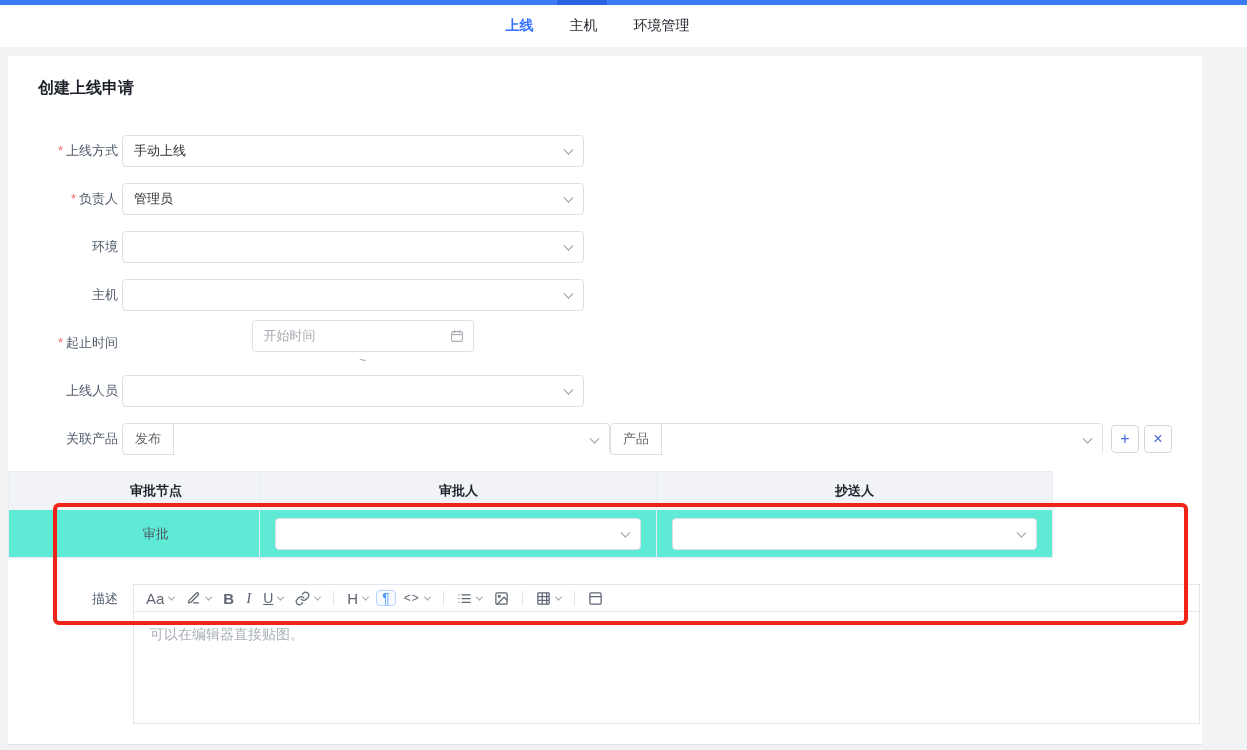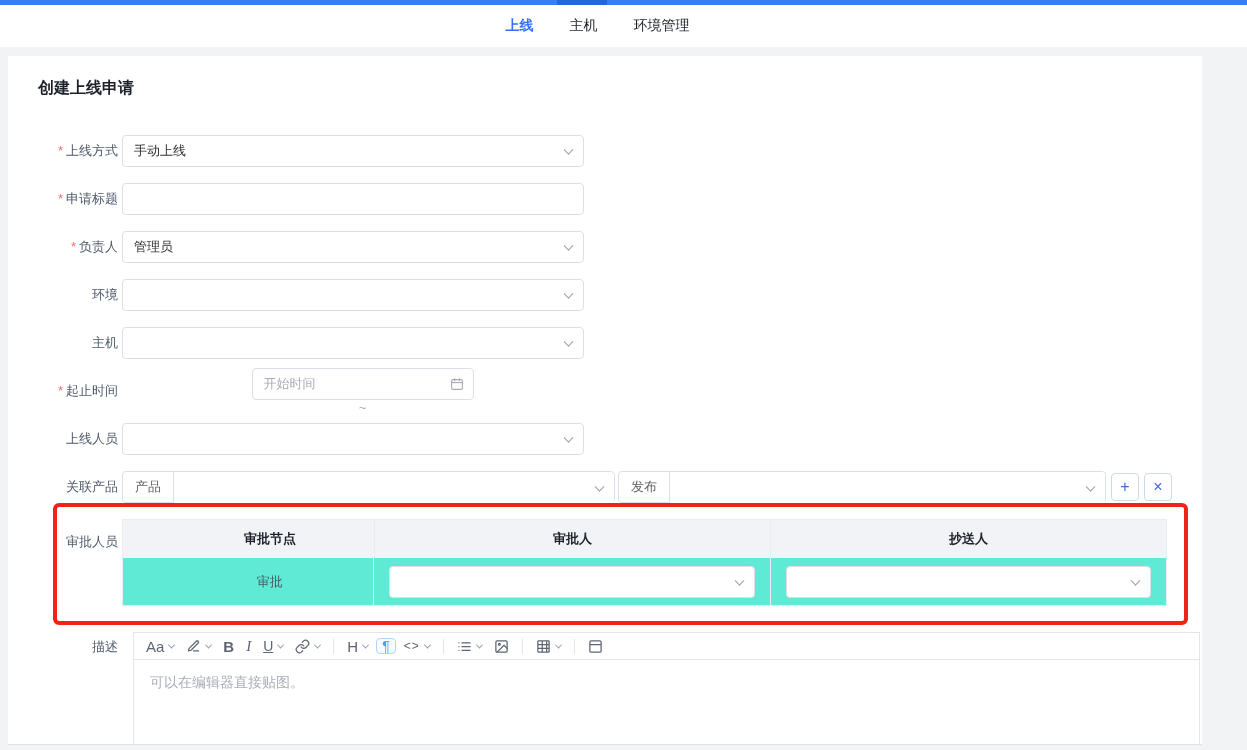--- a/index.html
+++ b/index.html
@@ -108,26 +108,20 @@
   <div class="card-title">创建上线申请</div>
 
   <div class="frow">
     <div class="flabel"><span class="star">*</span><span>上线方式</span></div>
     <div class="ctrl w-std">
       <span>手动上线</span>
       <span class="chev"></span>
     </div>
   </div>
 
-  <div class="frow">
-    <div class="flabel"><span class="star">*</span><span>申请标题</span></div>
-    <div class="ctrl w-std" style="cursor:text;">
-      <span></span>
-    </div>
-  </div>
 
   <div class="frow">
     <div class="flabel"><span class="star">*</span><span>负责人</span></div>
     <div class="ctrl w-std">
       <span>管理员</span>
       <span class="chev"></span>
     </div>
   </div>
 
   <div class="frow">
@@ -167,42 +161,41 @@
   <div class="frow">
     <div class="flabel"><span>上线人员</span></div>
     <div class="ctrl w-std">
       <span></span>
       <span class="chev"></span>
     </div>
   </div>
 
   <div class="frow">
     <div class="flabel"><span>关联产品</span></div>
+    <div class="grp grp2">
+      <div class="prefix">发布</div>
+      <div class="ctrl" style="border:none; flex:1;">
+        <span class="chev"></span>
+      </div>
+    </div>
     <div class="grp grp1">
       <div class="prefix">产品</div>
       <div class="ctrl" style="border:none; flex:1;">
         <span class="chev"></span>
       </div>
     </div>
-    <div class="grp grp2">
-      <div class="prefix">发布</div>
-      <div class="ctrl" style="border:none; flex:1;">
-        <span class="chev"></span>
-      </div>
-    </div>
     <div class="sq-btn">
         <span>+</span>
       </div>
     <div class="sq-btn">
         <span>×</span>
       </div>
   </div>
 
   <div class="approval">
-    <div class="approval-label">审批人员</div>
     <div class="atable">
       <div class="athead">
         <div class="acell c1">审批节点</div>
         <div class="acell c2">审批人</div>
         <div class="acell c3">抄送人</div>
       </div>
       <div class="abody">
         <div class="acell c1">审批</div>
         <div class="acell c2">
           <div class="ctrl">

